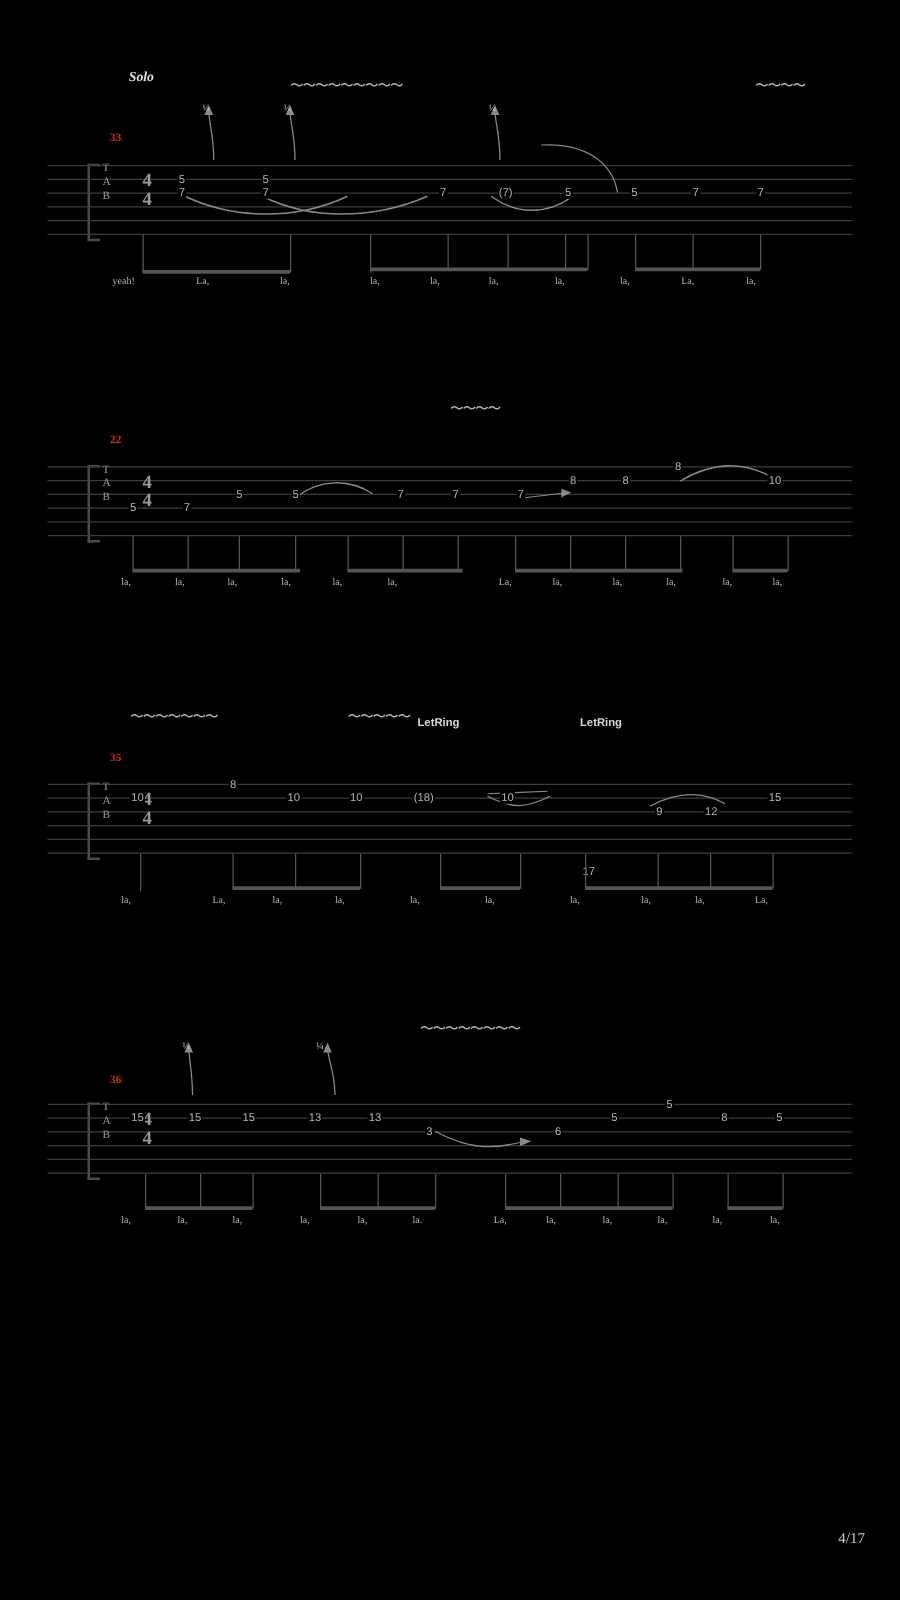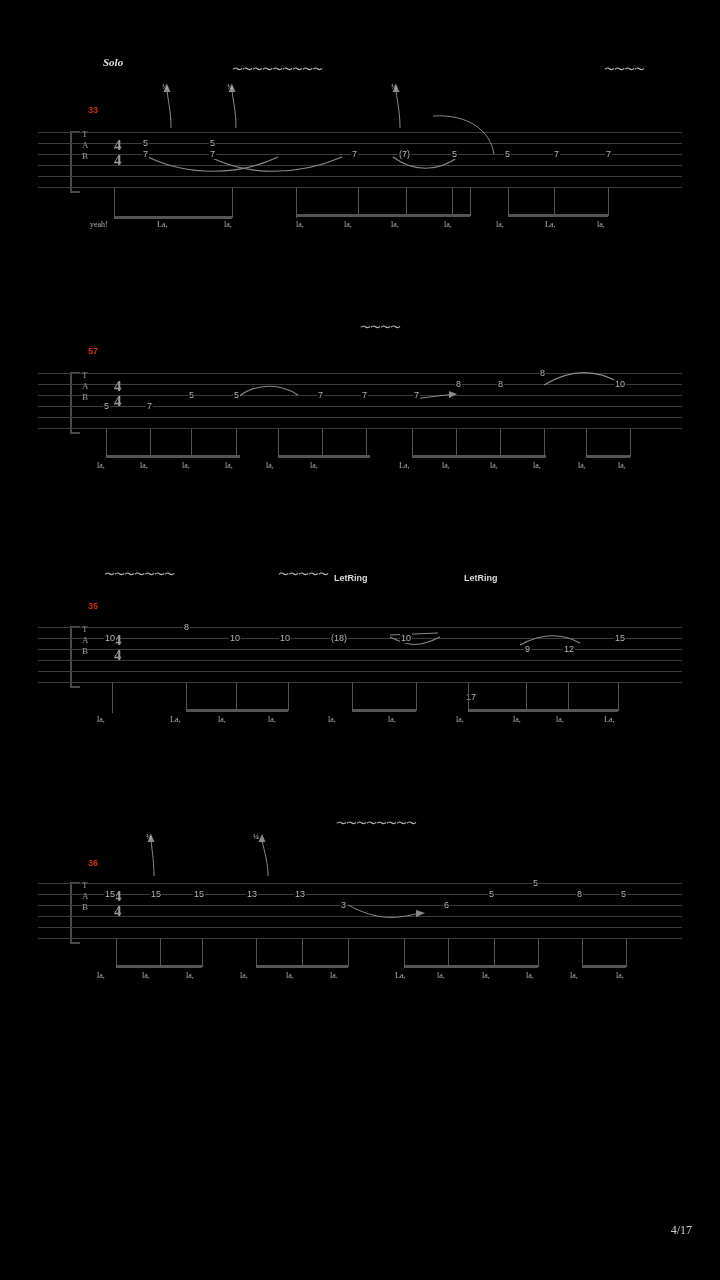--- a/index.html
+++ b/index.html
@@ -77,21 +77,21 @@
     line-height: 15px;
     color: #9a9a9a;
     text-align: center;
   }
   .timesig .num, .timesig .den { display: block; }
   .measure-num {
     position: absolute;
     font-size: 9px;
     font-weight: bold;
     color: #cc3311;
-    font-family: Liberation Sans, sans-serif;
+    font-family: Liberation Serif, serif;
   }
   .note {
     position: absolute;
     font-size: 9px;
     color: #b4b4b4;
     font-family: "Liberation Sans", sans-serif;
     background: #000;
     padding: 0 1px;
     line-height: 10px;
     white-space: nowrap;
@@ -257,21 +257,21 @@
     <div class="lyric" style="left:344px; top:160px;">la,</div>
     <div class="lyric" style="left:391px; top:160px;">la,</div>
     <div class="lyric" style="left:444px; top:160px;">la,</div>
     <div class="lyric" style="left:496px; top:160px;">la,</div>
     <div class="lyric" style="left:545px; top:160px;">La,</div>
     <div class="lyric" style="left:597px; top:160px;">la,</div>
   </div>
 
   <div class="system" style="top:318px;">
     <div class="vibrato" style="left:360px; top:4px;">〜〜〜〜</div>
-    <div class="measure-num" style="left:88px; top:28px;">57</div>
+    <div class="measure-num" style="left:88px; top:28px;">22</div>
 
     <div class="staff" style="top:55px;">
       <div class="bracket"></div>
       <div class="line l0"></div>
         <div class="line l1"></div>
         <div class="line l2"></div>
       <div class="line l3"></div>
         <div class="line l4"></div>
         <div class="line l5"></div>
 

